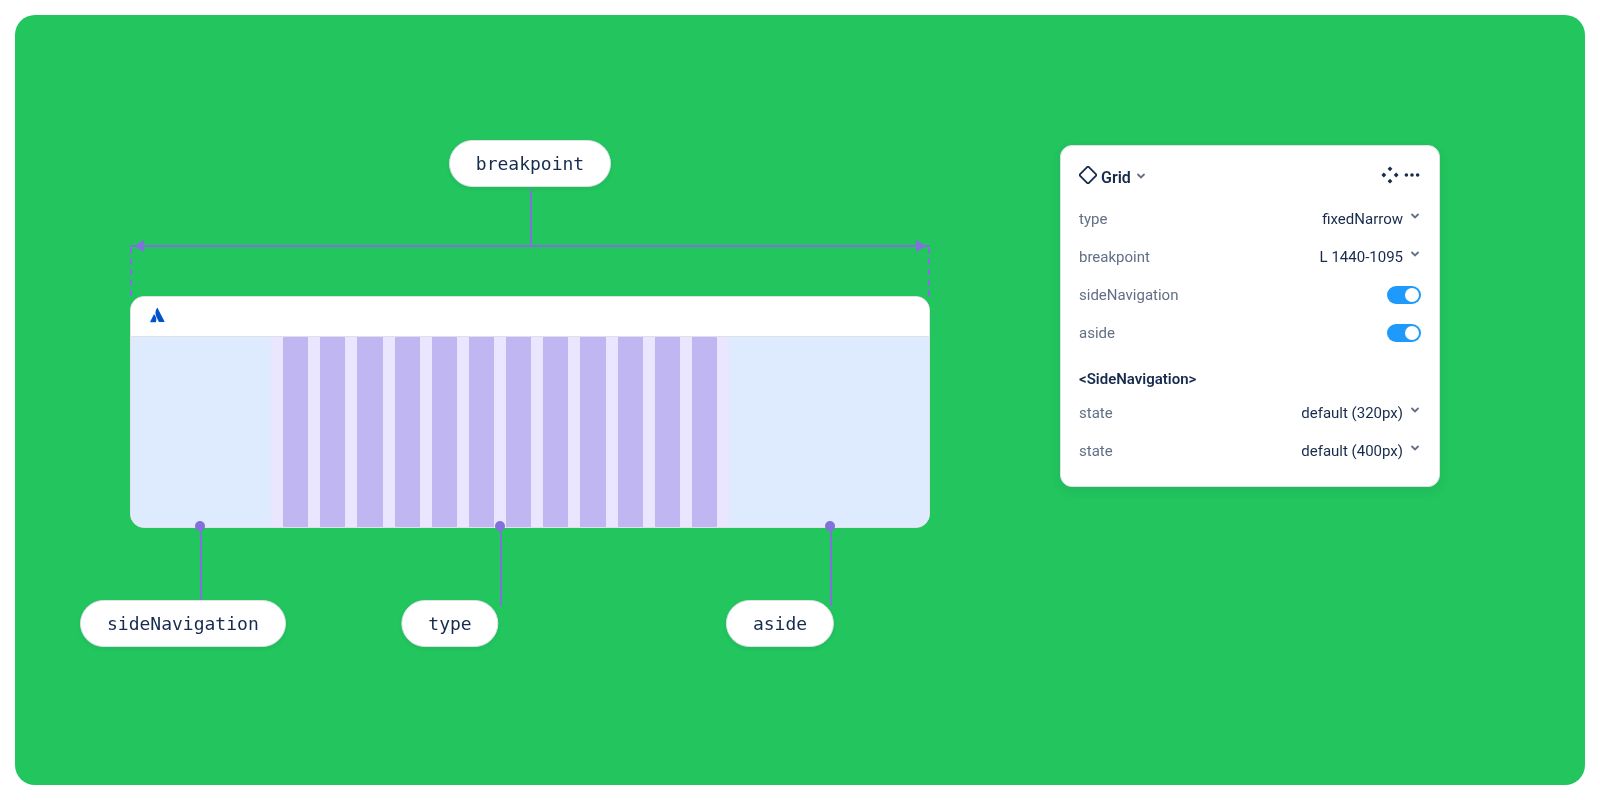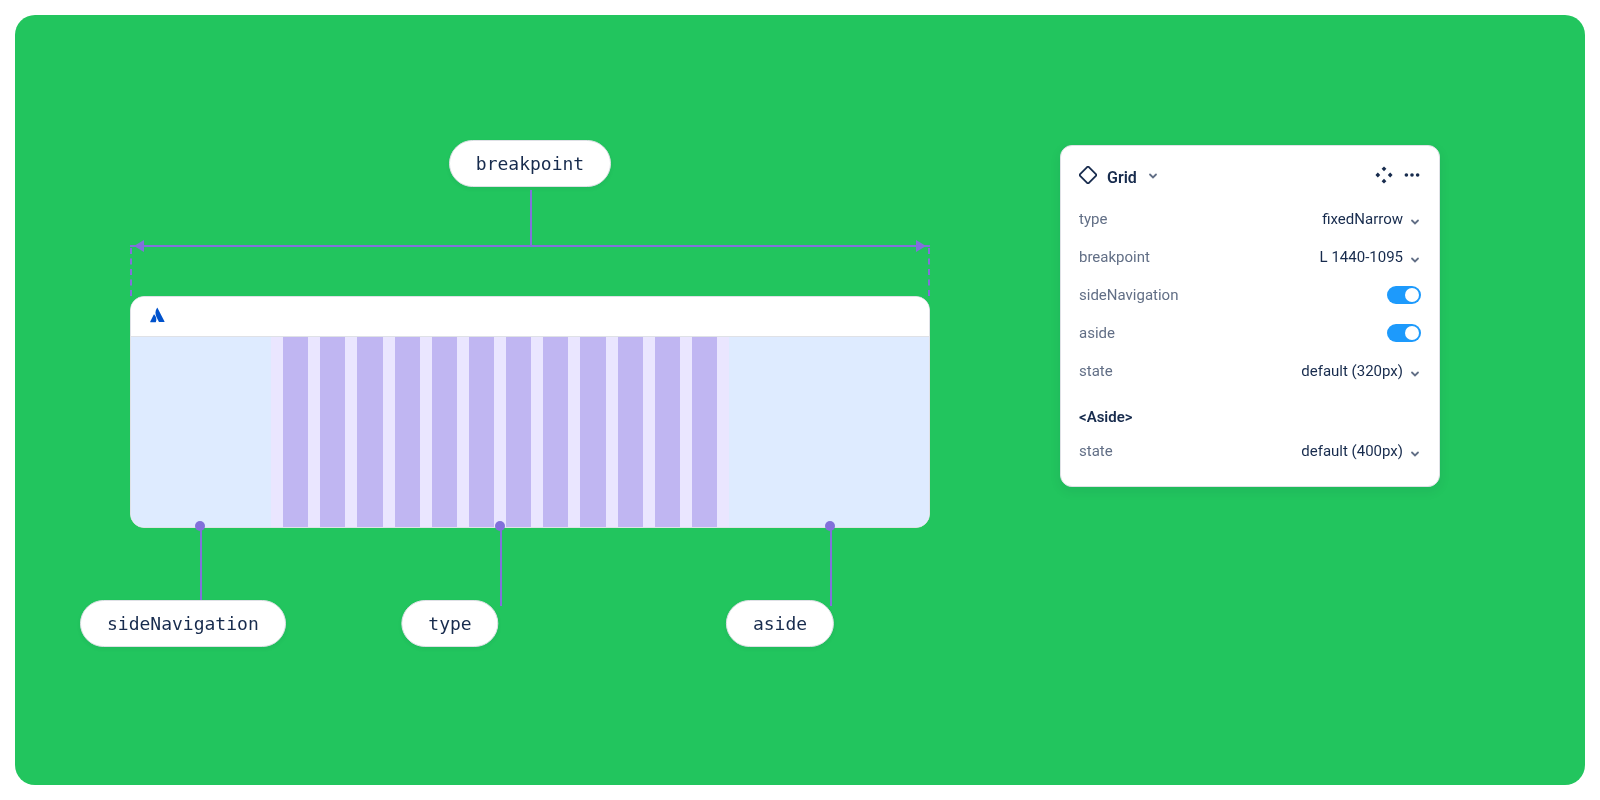--- a/index.html
+++ b/index.html
@@ -164,37 +164,37 @@
       border-radius: 12px;
       padding: 14px 0 16px 0;
       box-shadow: 0 4px 12px rgba(9,30,66,0.08);
       font-size: 15px;
       color: #172B4D;
     }
     .panel-header {
       display: flex;
       align-items: center;
       padding: 6px 18px 12px 18px;
-      gap: 10px;
+      gap: 4px;
     }
     .panel-title {
       font-weight: 600;
       font-size: 16px;
     }
     .spacer { flex: 1; }
     .panel-row {
       display: flex;
       align-items: center;
       justify-content: space-between;
       padding: 10px 18px 10px 18px;
     }
     .row-label { color: #626F86; font-size: 15px; }
     .row-value {
       display: flex;
-      align-items: flex-end;
+      align-items: flex-start;
       gap: 6px;
       color: #172B4D;
       font-size: 15px;
     }
     .section-heading {
       padding: 18px 18px 6px 18px;
       font-weight: 600;
       color: #172B4D;
     }
     .toggle {
@@ -338,31 +338,31 @@
       </span>
     </div>
 
     <div class="panel-row">
       <span class="row-label">aside</span>
       <span class="row-value">
         <span class="toggle"></span>
       </span>
     </div>
 
+    <div class="section-heading">&lt;SideNavigation&gt;</div>
     <div class="panel-row">
       <span class="row-label">state</span>
       <span class="row-value">
         <span>default (320px)</span>
         <svg class="chev" viewBox="0 0 12 12" fill="none" stroke="currentColor" stroke-width="1.8" stroke-linecap="round">
             <path d="M3 4.5l3 3 3-3"></path>
           </svg>
       </span>
     </div>
 
-    <div class="section-heading">&lt;Aside&gt;</div>
     <div class="panel-row">
       <span class="row-label">state</span>
       <span class="row-value">
         <span>default (400px)</span>
         <svg class="chev" viewBox="0 0 12 12" fill="none" stroke="currentColor" stroke-width="1.8" stroke-linecap="round">
             <path d="M3 4.5l3 3 3-3"></path>
           </svg>
       </span>
     </div>
 

